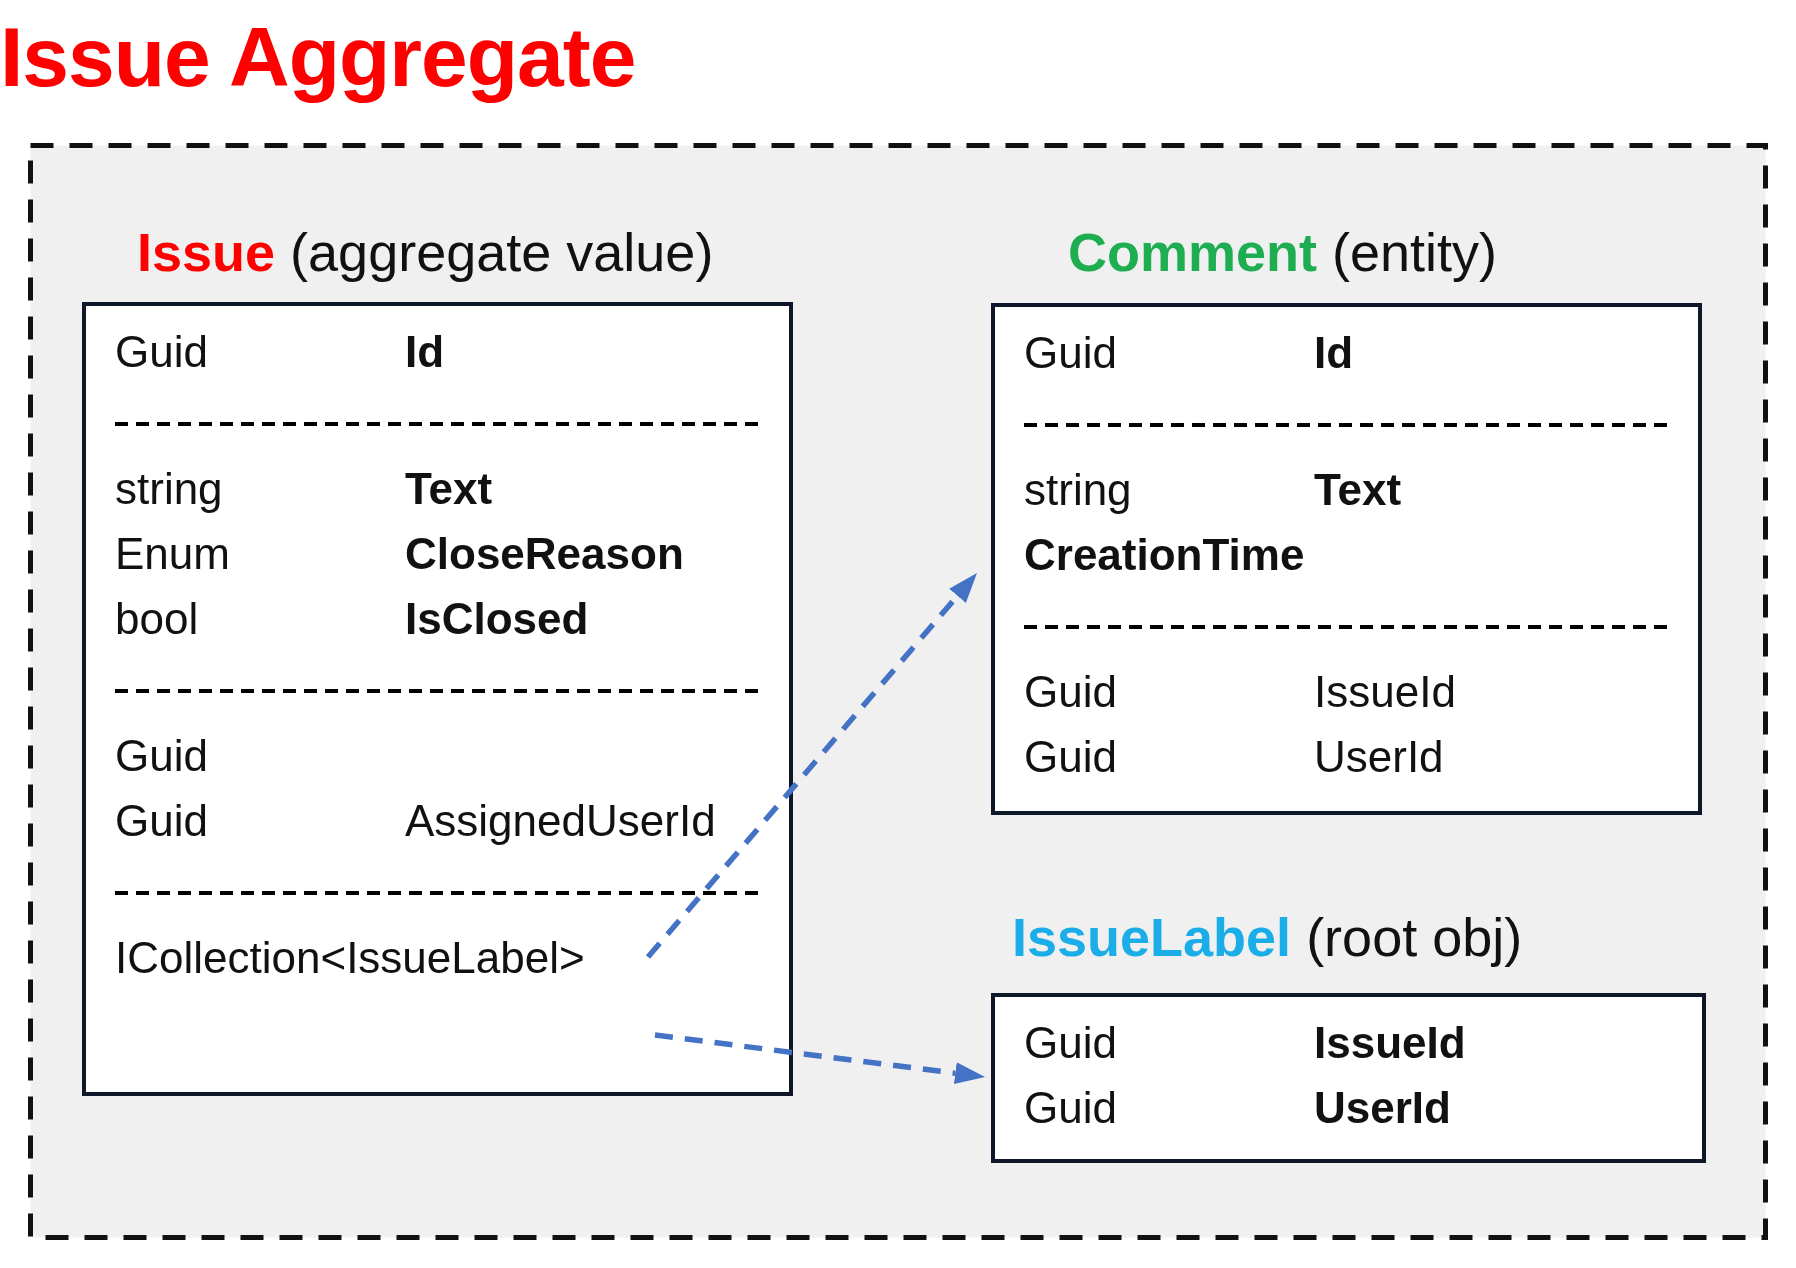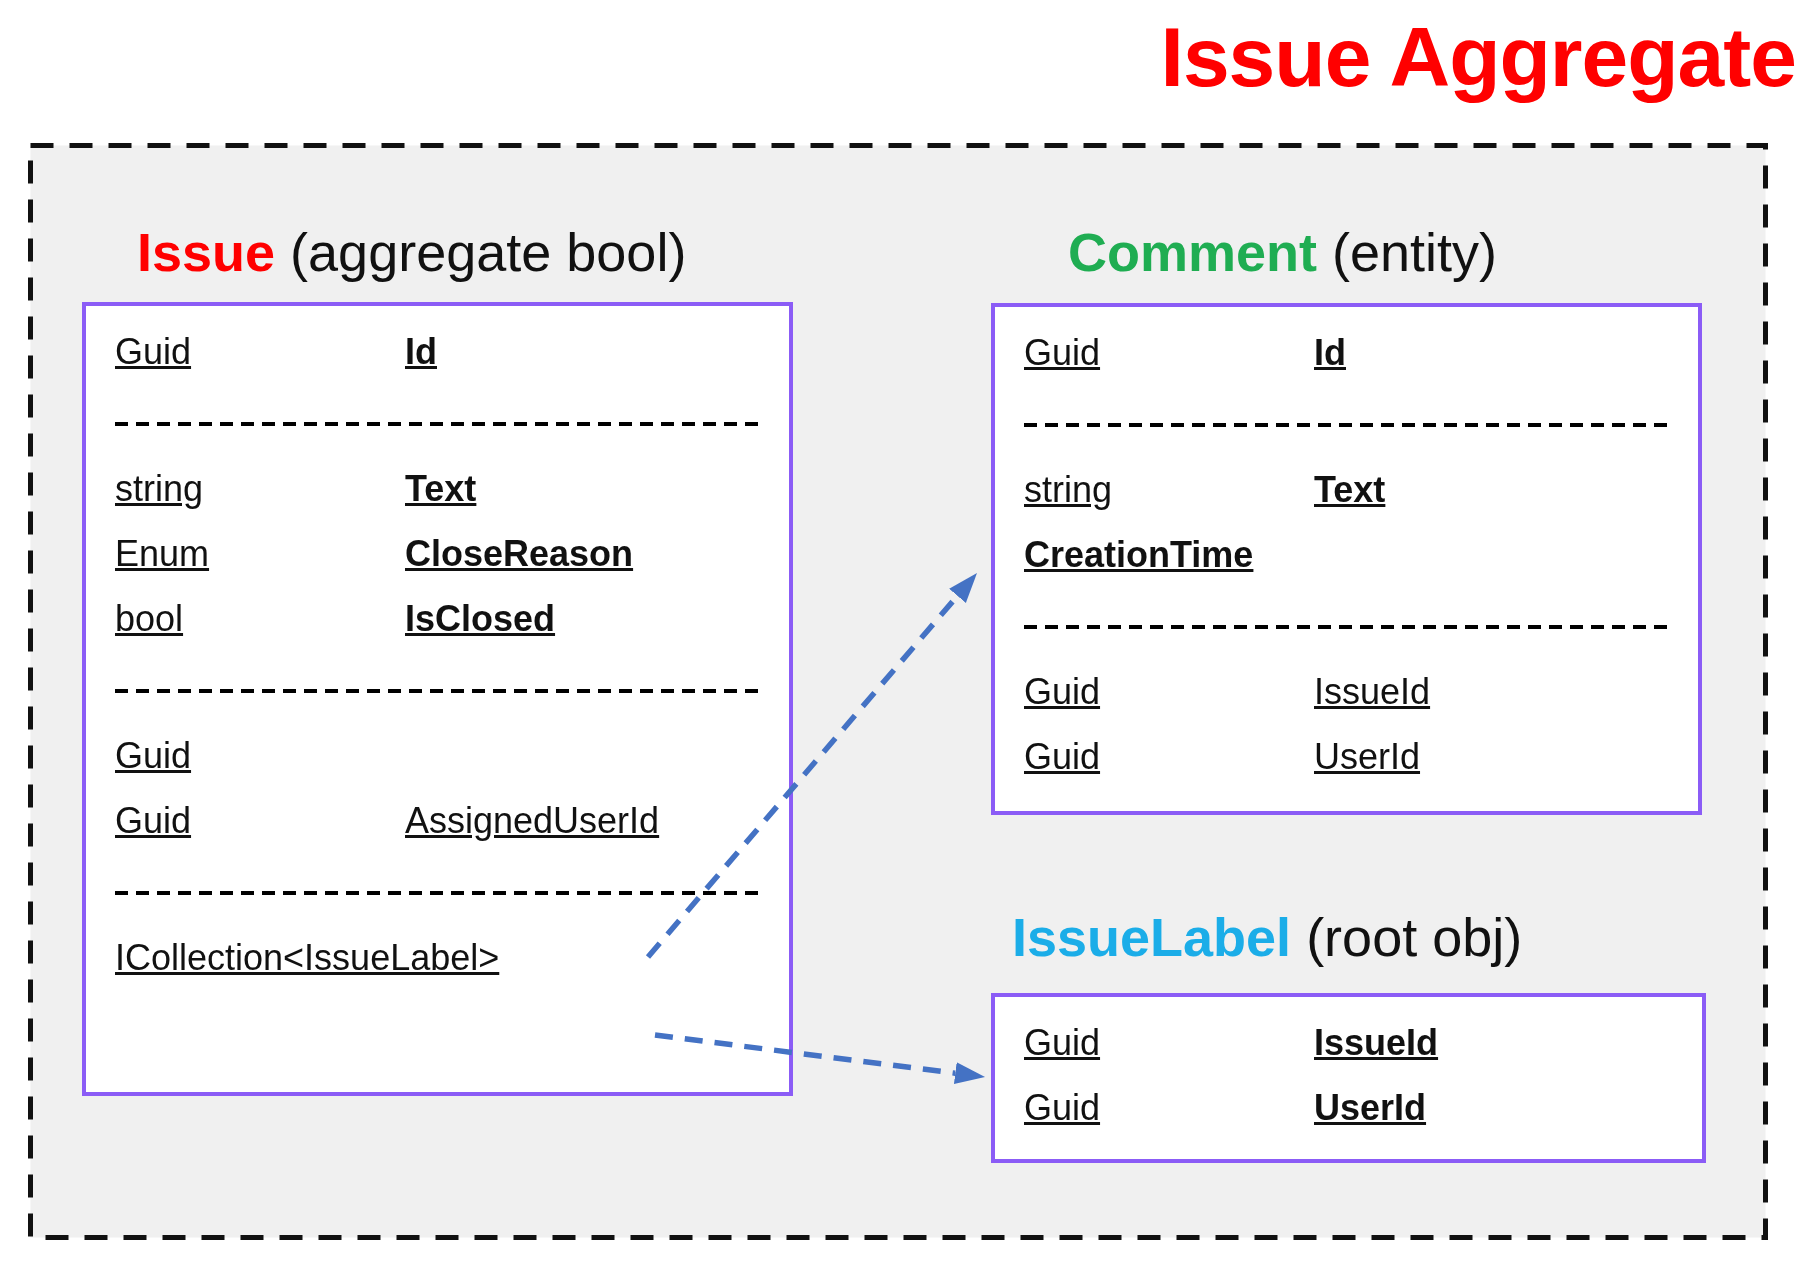--- a/index.html
+++ b/index.html
@@ -2,40 +2,40 @@
 <html><head>
 <meta charset="utf-8">
 <style>
   html,body { margin:0; padding:0; background:#ffffff; }
   #stage {
     position:relative; width:1796px; height:1268px; overflow:hidden;
     font-family:"Liberation Sans","DejaVu Sans",sans-serif; color:#111;
   }
   #page-title {
     position:absolute; top:10px; left:0; width:100%;
-    text-align:right; font-size:84px; font-weight:700; letter-spacing:-1px;
+    text-align:left; font-size:84px; font-weight:700; letter-spacing:-1px;
     color:#FF0000; line-height:95px;
   }
   #frame-svg, #arrow-svg { position:absolute; left:0; top:0; pointer-events:none; }
   #arrow-svg { z-index:30; }
   #frame-svg { z-index:1; }
 
   .entity-heading {
     position:absolute; z-index:10; font-size:54px; line-height:62px; white-space:nowrap;
   }
   .entity-heading .ename { font-weight:700; }
   .entity-heading .stereo { font-weight:400; color:#111; }
   #heading-issue      { left:137px;  top:221px; }
   #heading-comment    { left:1068px; top:221px; }
   #heading-issuelabel { left:1012px; top:906px; }
 
   .entity-box {
     position:absolute; z-index:10; box-sizing:border-box;
-    background:#ffffff; border:4px solid #8b5cf6;
-    padding:13px 18px 0 29px; font-size:36px;text-decoration:underline;
+    background:#ffffff; border:4px solid #0f172a;
+    padding:13px 18px 0 29px; font-size:44px;
   }
   #box-issue      { left:82px;  top:302px; width:711px; height:794px; }
   #box-comment    { left:991px; top:303px; width:711px; height:512px; }
   #box-issuelabel { left:991px; top:993px; width:715px; height:170px; }
 
   .frow { display:flex; line-height:65px; white-space:nowrap; }
   .ftype { flex:0 0 290px; font-weight:400; }
   .fname.b { font-weight:700; }
   .fname { font-weight:400; }
 
@@ -50,21 +50,21 @@
 <div id="stage">
 
   <svg id="frame-svg" width="1796" height="1268">
     <rect x="30.5" y="145.5" width="1735" height="1092" fill="#F0F0F0" stroke="#111111" stroke-width="5" stroke-dasharray="23 16"></rect>
   </svg>
 
   <div id="page-title">Issue Aggregate</div>
 
   <div class="entity-heading" id="heading-issue">
     <span class="ename" style="color: rgb(255, 0, 0);">Issue</span>
-    <span class="stereo">(aggregate bool)</span>
+    <span class="stereo">(aggregate value)</span>
   </div>
   <div class="entity-box" id="box-issue">
       <div class="frow">
         <span class="ftype">Guid</span>
         <span class="fname b">Id</span>
       </div>
       <div class="sep"></div>
       <div class="frow">
         <span class="ftype">string</span>
         <span class="fname b">Text</span>

